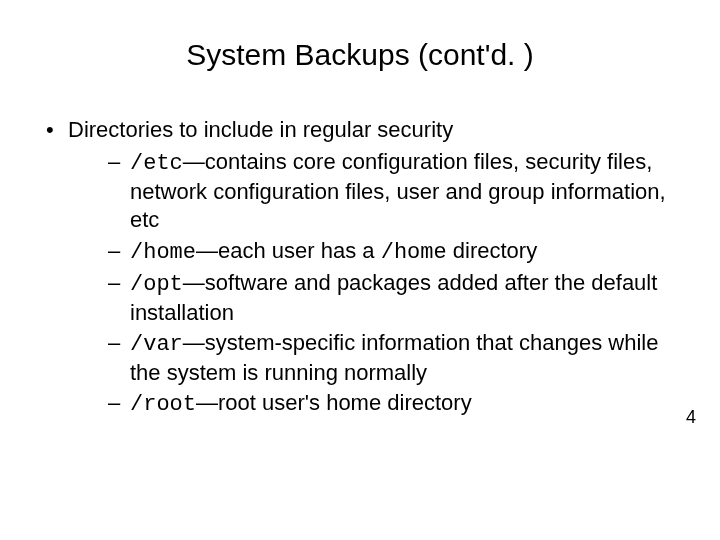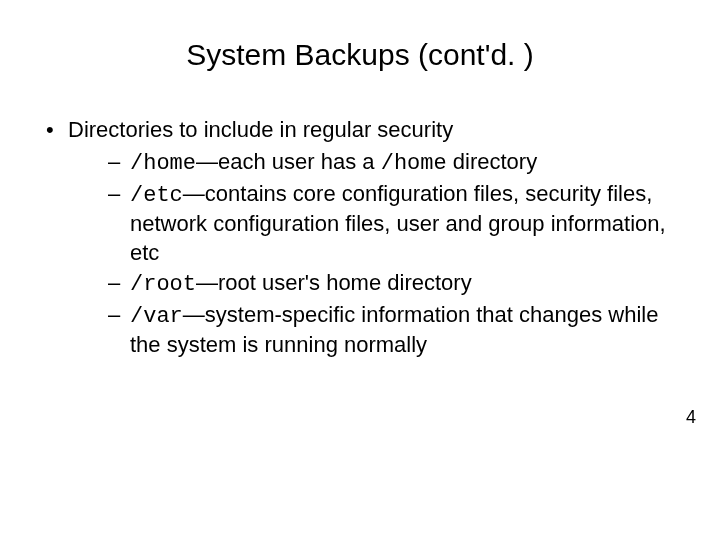--- a/index.html
+++ b/index.html
@@ -22,34 +22,37 @@
 <div class="slide">
   <h1 class="title">System Backups (cont'd. )</h1>
 
   <div class="body">
     <ul class="level1">
       <li>
         <span>Directories to include in regular security</span>
         <ul class="level2">
 
           <li>
+            <span class="code">/etc</span><span>—</span><span>contains core configuration files, security files, network configuration files, user and group information, etc</span>
+          </li>
+
+          <li>
             <span class="code">/home</span><span>—</span><span>each user has a </span><span class="code">/home</span><span> directory</span>
           </li>
 
           <li>
-            <span class="code">/etc</span><span>—</span><span>contains core configuration files, security files, network configuration files, user and group information, etc</span>
-          </li>
-
-
-          <li>
-            <span class="code">/root</span><span>—</span><span>root user's home directory</span>
+            <span class="code">/opt</span><span>—</span><span>software and packages added after the default installation</span>
           </li>
 
           <li>
             <span class="code">/var</span><span>—</span><span>system-specific information that changes while the system is running normally</span>
+          </li>
+
+          <li>
+            <span class="code">/root</span><span>—</span><span>root user's home directory</span>
           </li>
 
         </ul>
       </li>
     </ul>
   </div>
 
   <div class="pagenum">4</div>
 </div>
 

